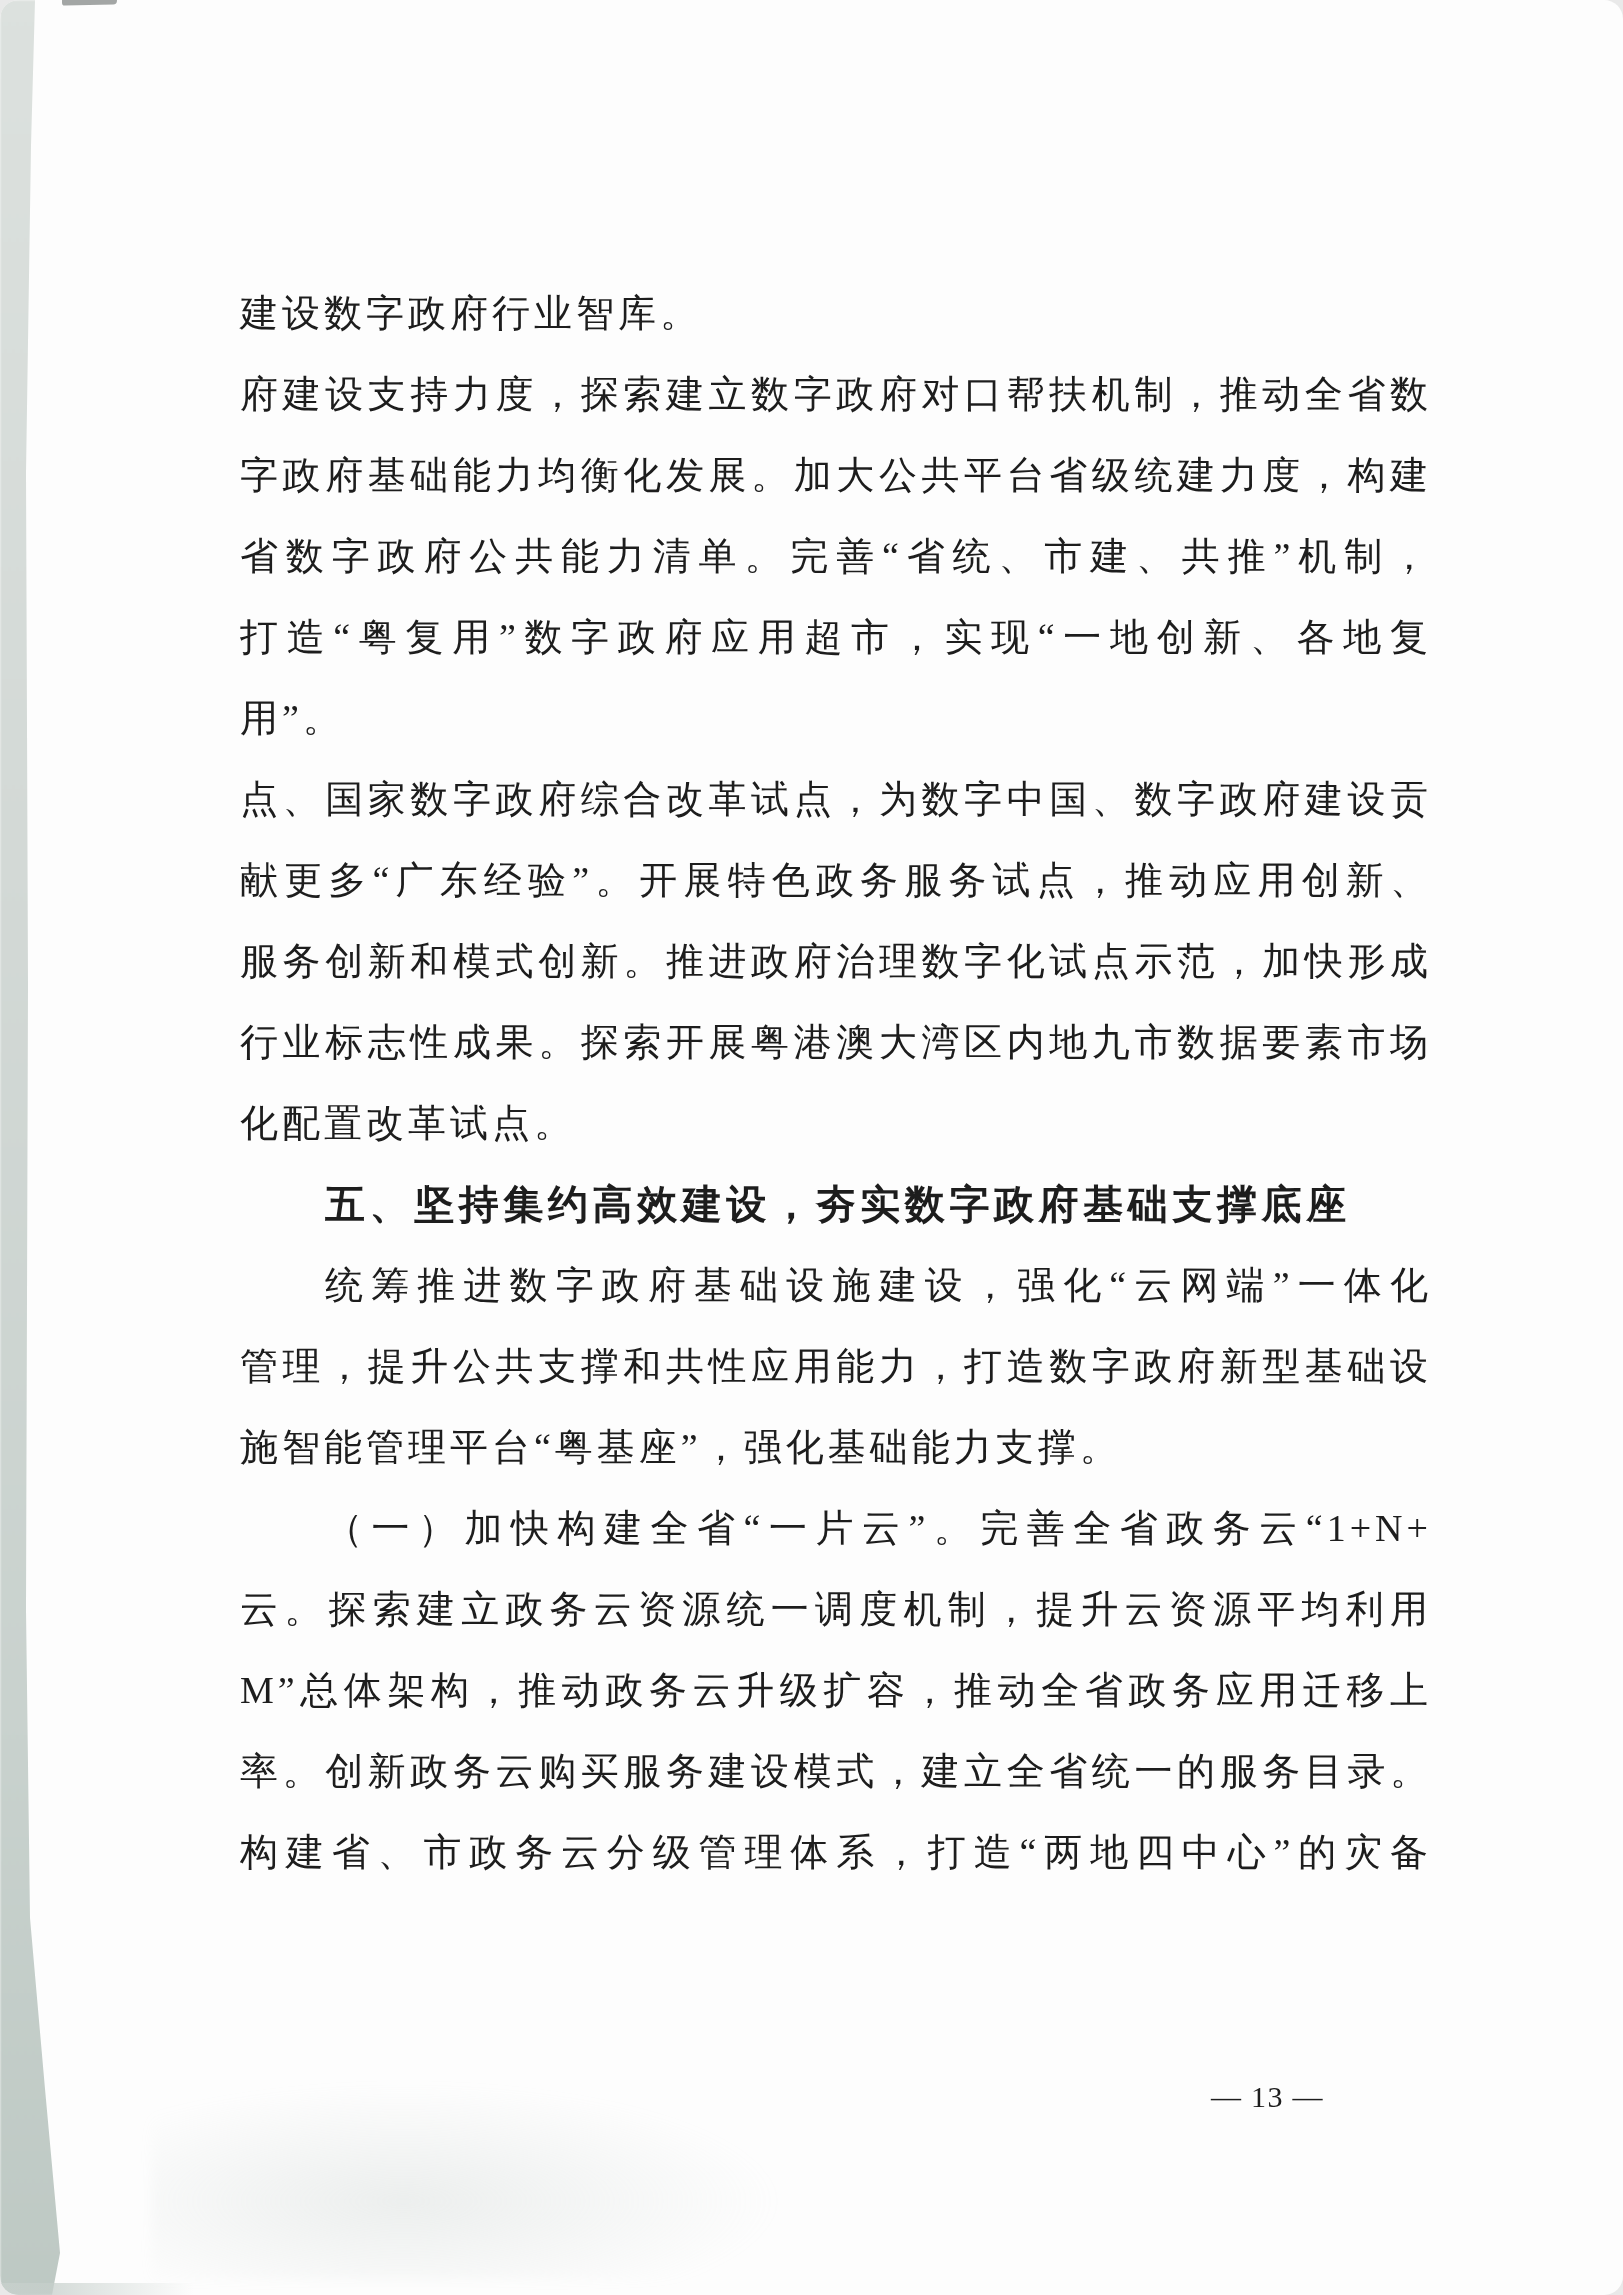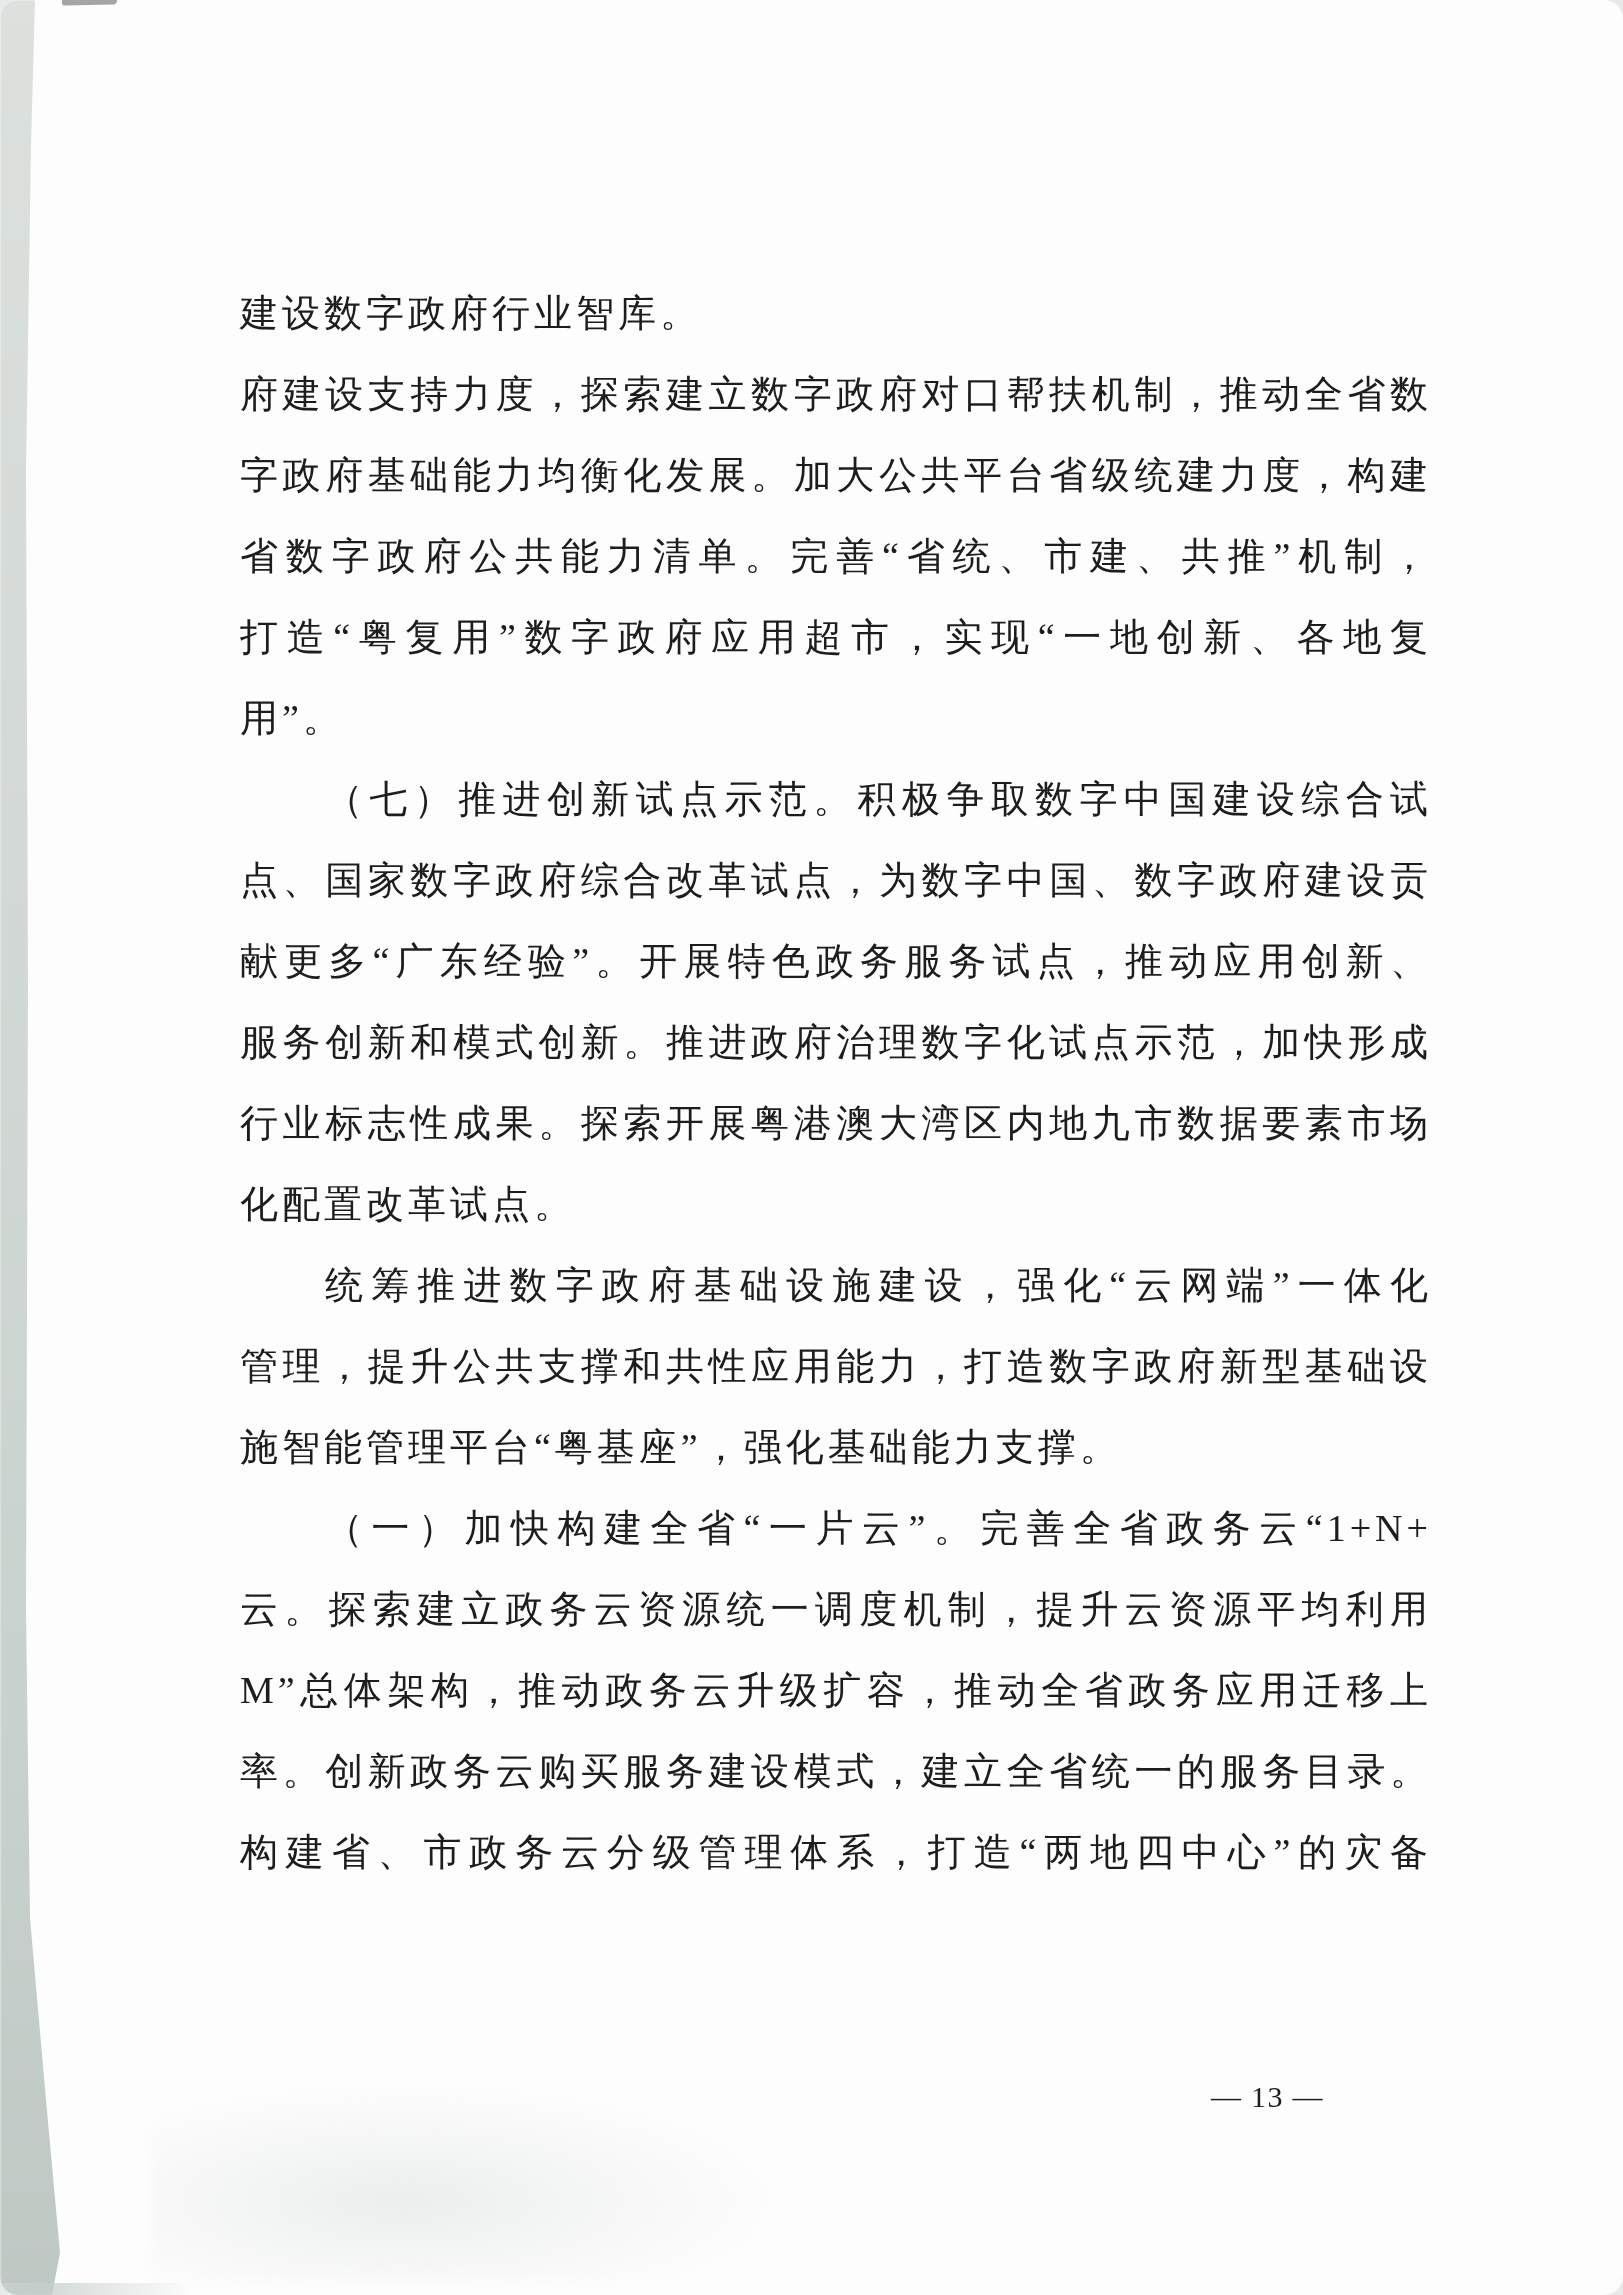--- a/index.html
+++ b/index.html
@@ -71,26 +71,26 @@
   <div class="scan-blob"></div>
   <div class="scan-bottom"></div>
 
   <main class="textblock">
     <div class="line">建设数字政府行业智库。</div>
     <div class="line fill">府建设支持力度，探索建立数字政府对口帮扶机制，推动全省数</div>
     <div class="line fill">字政府基础能力均衡化发展。加大公共平台省级统建力度，构建</div>
     <div class="line fill">省数字政府公共能力清单。完善“省统、市建、共推”机制，</div>
     <div class="line fill">打造“粤复用”数字政府应用超市，实现“一地创新、各地复</div>
     <div class="line">用”。</div>
-    <div class="line fill indent">（七）推进创新试点示范。积极争取数字中国建设综合试</div>
     <div class="line fill">点、国家数字政府综合改革试点，为数字中国、数字政府建设贡</div>
     <div class="line fill">献更多“广东经验”。开展特色政务服务试点，推动应用创新、</div>
     <div class="line fill">服务创新和模式创新。推进政府治理数字化试点示范，加快形成</div>
     <div class="line fill">行业标志性成果。探索开展粤港澳大湾区内地九市数据要素市场</div>
     <div class="line">化配置改革试点。</div>
+    <div class="line heading indent">五、坚持集约高效建设，夯实数字政府基础支撑底座</div>
     <div class="line fill indent">统筹推进数字政府基础设施建设，强化“云网端”一体化</div>
     <div class="line fill">管理，提升公共支撑和共性应用能力，打造数字政府新型基础设</div>
     <div class="line">施智能管理平台“粤基座”，强化基础能力支撑。</div>
     <div class="line fill indent">（一）加快构建全省“一片云”。完善全省政务云“1+N+</div>
     <div class="line fill">云。探索建立政务云资源统一调度机制，提升云资源平均利用</div>
     <div class="line fill">M”总体架构，推动政务云升级扩容，推动全省政务应用迁移上</div>
     <div class="line fill">率。创新政务云购买服务建设模式，建立全省统一的服务目录。</div>
     <div class="line fill">构建省、市政务云分级管理体系，打造“两地四中心”的灾备</div>
   </main>
 

